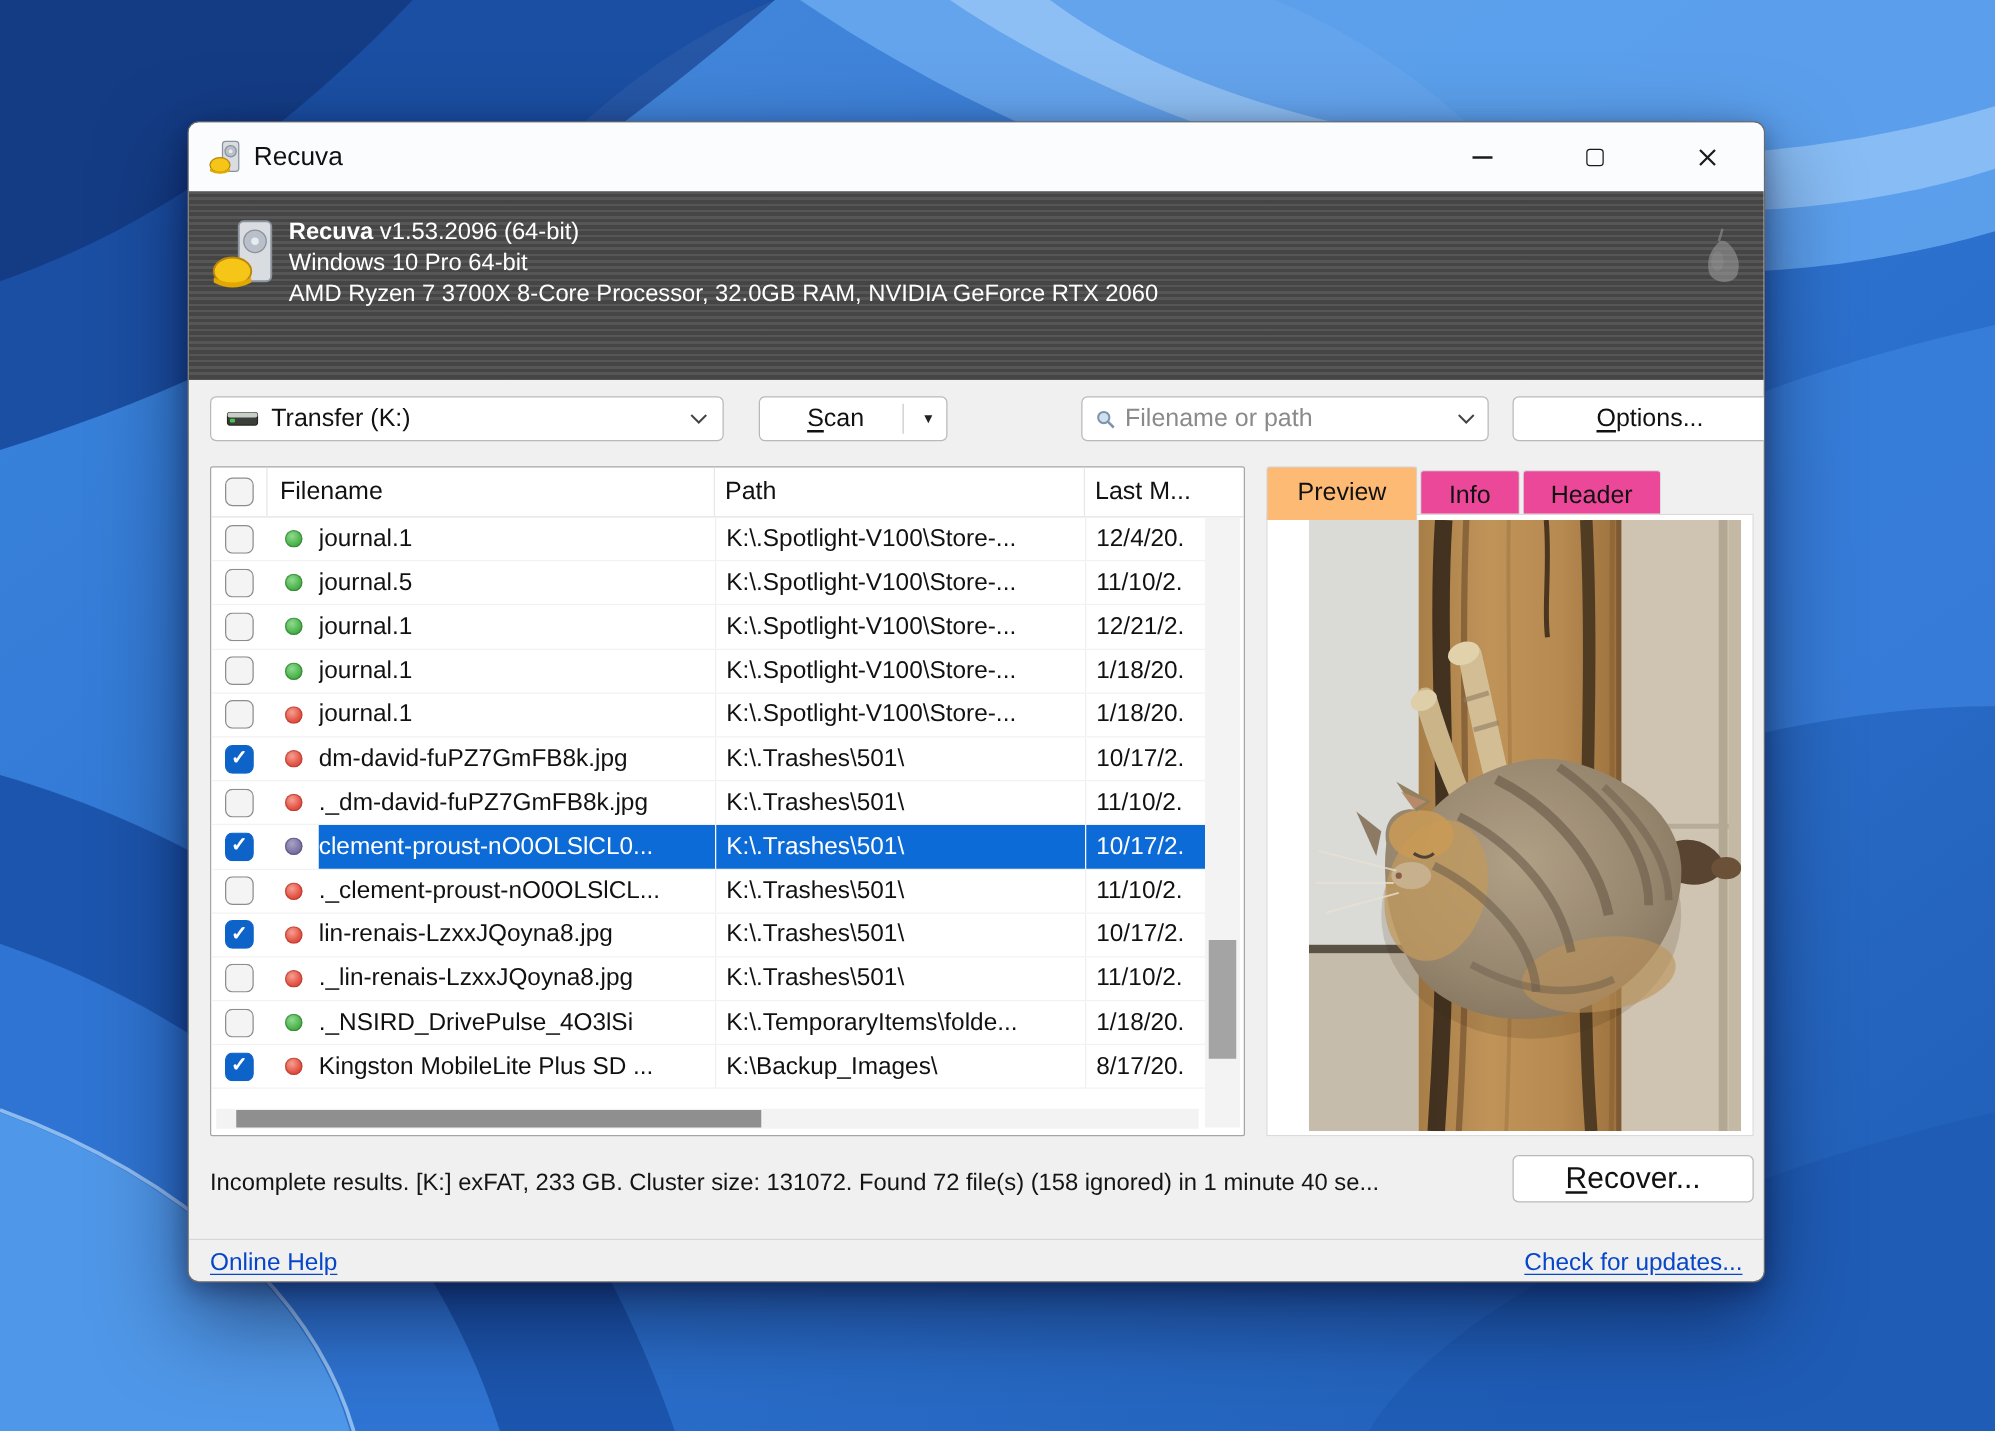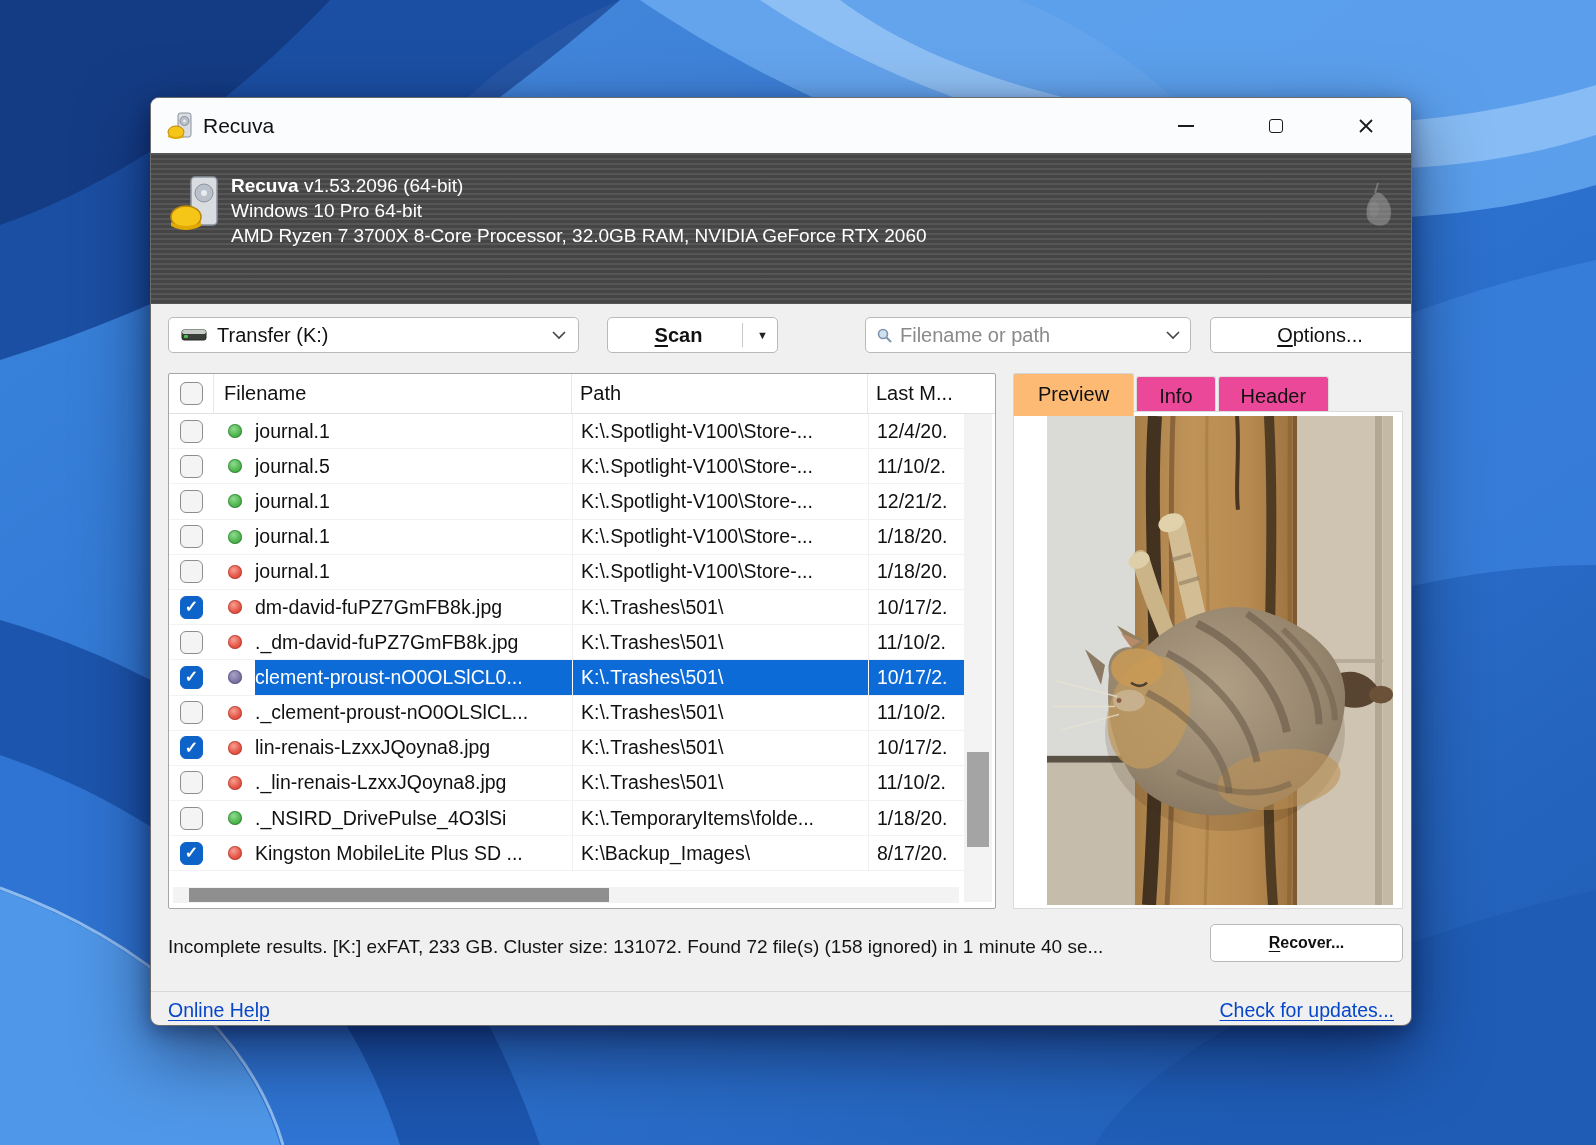--- a/index.html
+++ b/index.html
@@ -25,21 +25,21 @@
   .banner .big-ico { position:absolute; left:18px; top:22px; }
   .banner .lines { position:absolute; left:80px; top:20px; font-size:19px; line-height:25px; }
   .banner .lines b { font-weight:bold; }
   .banner .pear { position:absolute; right:16px; top:28px; opacity:.55; }
 
   
   .ctl { position:absolute; background:#fff; border:1px solid #b9b9b9; border-radius:5px; font-size:20px; color:#111; }
   .combo { left:17px; top:219px; width:411px; height:36px; display:flex; align-items:center; padding:0 12px; }
   .combo .chev, .search .chev { margin-left:auto; }
   .btn { display:flex; align-items:center; justify-content:center; cursor:default; }
-  .scan-btn { left:456px; top:219px; width:171px; height:36px; padding-right:28px;font-weight:bold; }
+  .scan-btn { left:456px; top:219px; width:151px; height:36px; padding-right:28px; }
   .scan-split { position:absolute; right:34px; top:5px; bottom:5px; width:1px; background:#c9c9c9; }
   .scan-arrow { position:absolute; right:9px; top:0; bottom:0; display:flex; align-items:center; font-size:11px; color:#222; }
   .search { left:714px; top:219px; width:326px; height:36px; display:flex; align-items:center; padding:0 10px; }
   .search input { border:none; outline:none; flex:1; font-size:20px; color:#222; font-family:"Liberation Sans",sans-serif; background:transparent; min-width:0; }
   .search input::placeholder { color:#8a8a8a; }
   .options-btn { left:1059px; top:219px; width:220px; height:36px; }
   .u { text-decoration:underline; text-underline-offset:3px; }
 
   
   .table { position:absolute; left:17px; top:275px; width:828px; height:536px; background:#fff; border:1px solid #a6a6a6; border-radius:2px; }
@@ -74,21 +74,21 @@
 
   
   .tabs { position:absolute; left:862px; top:275px; display:flex; align-items:flex-end; }
   .tab { font-size:20px; color:#111; padding:8px 22px 8px; border:1px solid #dcdcdc; border-bottom:none; background:#ec4899; margin-right:2px; border-radius:3px 3px 0 0; }
   .tab.active { background:#fdba74; padding:9px 24px 10px; border-color:#d4d4d4; position:relative; z-index:2; }
   .panel { position:absolute; left:862px; top:313px; width:390px; height:498px; background:#fff; border:1px solid #dadada; z-index:1; }
   .photo { position:absolute; left:33px; top:4px; width:346px; height:489px; overflow:hidden; }
 
   
   .statusbar { position:absolute; left:17px; top:838px; font-size:19px; color:#141414; width:1030px; white-space:nowrap; overflow:hidden; }
-  .recover-btn { left:1059px; top:826px; width:193px; height:38px; font-size:16px;font-weight:bold; }
+  .recover-btn { left:1059px; top:826px; width:193px; height:38px; font-size:24px; }
   .footer-sep { position:absolute; left:0; right:0; top:893px; height:1px; background:#d8d8d8; }
   .flink { position:absolute; top:901px; font-size:19.5px; color:#0646c8; text-decoration:underline; text-underline-offset:3px; cursor:pointer; }
   .flink.left { left:17px; }
   .flink.right { right:17px; }
 </style>
 </head>
 <body>
 
 <div class="desktop">
   <svg class="wallpaper" width="1596" height="1145" viewBox="0 0 1596 1145">

